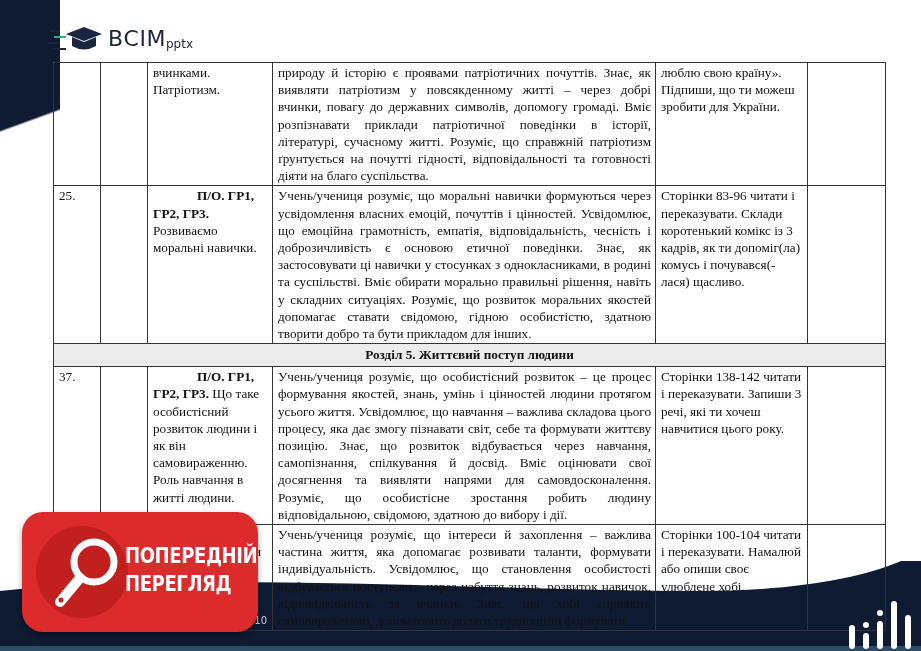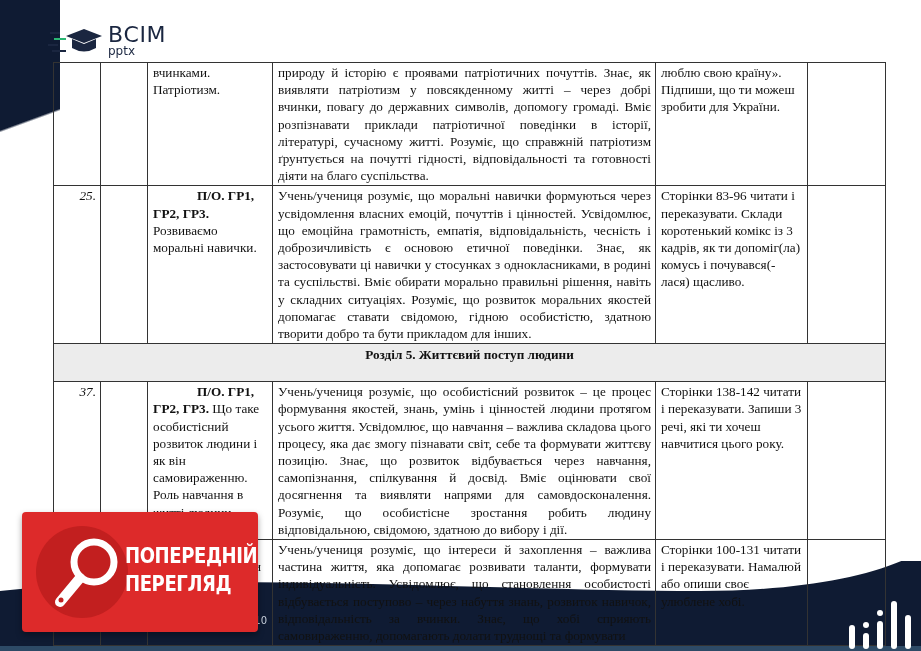--- a/index.html
+++ b/index.html
@@ -1,29 +1,29 @@
 <!DOCTYPE html>
 <html><head>
 <meta charset="utf-8">
 <style>
   html, body { margin:0; padding:0; }
   body { width:921px; height:651px; position:relative; overflow:hidden; background:#ffffff; font-family:"Liberation Serif","DejaVu Serif",serif; }
   .corner-tl2 { position:absolute; left:0; top:0; width:60px; height:215px; background:linear-gradient(160deg,#0f1b33 0%,#0f1b33 55%,rgba(255,255,255,0) 56%); }
   .footer-wave { position:absolute; left:0; right:0; bottom:0; height:90px; }
   .logo { position:absolute; left:48px; top:24px; display:flex; align-items:center; gap:6px; }
-  .logo-text { display:flex; flex-direction:column; line-height:1; font-family:"DejaVu Sans",sans-serif; color:#1a2640; }
+  .logo-text { display:flex; line-height:1; font-family:"DejaVu Sans",sans-serif; color:#1a2640;align-items:flex-end; }
   .logo-main { font-size:22px; letter-spacing:0.5px; }
   .logo-sub { font-size:12px; margin-top:-1px; }
   table.plan { position:absolute; left:53px; top:62px; border-collapse:collapse; table-layout:fixed; width:832px; font-size:13.2px; line-height:17.2px; color:#111;padding-left:37px; }
   table.plan td { border:1px solid #333; vertical-align:top; padding:1px 4px 1px 5px; }
-  td.num { text-align:right;font-style:italic; }
+  td.num { text-align:left; }
   td.just { text-align:justify; text-align-last:left; }
   tr.section td { background:#ececec; text-align:center; font-weight:bold; padding:2px 0; }
   .bold { font-weight:bold;margin-left:44px; }
-  .preview { position:absolute; left:22px; top:512px; width:236px; height:120px; background:#dd2a2a; border-radius:4px; box-shadow:0 3px 6px rgba(0,0,0,0.35); }
+  .preview { position:absolute; left:22px; top:512px; width:236px; height:120px; background:#dd2a2a; border-radius:21px; box-shadow:0 3px 6px rgba(0,0,0,0.35); }
   .preview .circle { position:absolute; left:14px; top:14px; width:92px; height:92px; border-radius:50%; background:#c21f1f; }
   .preview-text { position:absolute; left:103px; top:30px; color:#fff; font-family:"DejaVu Sans",sans-serif; font-weight:bold; font-size:22px; line-height:28px; letter-spacing:-0.5px; transform:scaleX(0.82); transform-origin:left top; }
   .page-code { position:absolute; left:248px; top:615px; color:#c8d0dc; font-family:"DejaVu Sans",sans-serif; font-size:10px; }
   .brand-mark { position:absolute; right:8px; bottom:2px; width:70px; height:52px; }
 </style>
 </head>
 <body>
 
 <div class="corner-tl2"></div>
 
@@ -66,37 +66,37 @@
     <td></td>
   </tr>
   <tr style="height:137px">
     <td class="num">25.</td>
     <td></td>
     <td><span class="bold">П/О. ГР1, ГР2, ГР3.</span><span> Розвиваємо моральні навички.</span></td>
     <td class="just">Учень/учениця розуміє, що моральні навички формуються через усвідомлення власних емоцій, почуттів і цінностей. Усвідомлює, що емоційна грамотність, емпатія, відповідальність, чесність і доброзичливість є основою етичної поведінки. Знає, як застосовувати ці навички у стосунках з однокласниками, в родині та суспільстві. Вміє обирати морально правильні рішення, навіть у складних ситуаціях. Розуміє, що розвиток моральних якостей допомагає ставати свідомою, гідною особистістю, здатною творити добро та бути прикладом для інших.</td>
     <td>Сторінки 83-96 читати і переказувати. Склади коротенький комікс із 3 кадрів, як ти допоміг(ла) комусь і почувався(-лася) щасливо.</td>
     <td></td>
   </tr>
-  <tr class="section" style="height:38px">
+  <tr class="section" style="height:23px">
     <td colspan="6">Розділ 5. Життєвий поступ людини</td>
   </tr>
   <tr style="height:137px">
     <td class="num">37.</td>
     <td></td>
     <td><span class="bold">П/О. ГР1, ГР2, ГР3.</span><span> Що таке особистісний розвиток людини і як він самовираженню. Роль навчання в житті людини.</span></td>
     <td class="just">Учень/учениця розуміє, що особистісний розвиток – це процес формування якостей, знань, умінь і цінностей людини протягом усього життя. Усвідомлює, що навчання – важлива складова цього процесу, яка дає змогу пізнавати світ, себе та формувати життєву позицію. Знає, що розвиток відбувається через навчання, самопізнання, спілкування й досвід. Вміє оцінювати свої досягнення та виявляти напрями для самовдосконалення. Розуміє, що особистісне зростання робить людину відповідальною, свідомою, здатною до вибору і дії.</td>
     <td>Сторінки 138-142 читати і переказувати. Запиши 3 речі, які ти хочеш навчитися цього року.</td>
     <td></td>
   </tr>
   <tr style="height:93px">
     <td class="num">27.</td>
     <td></td>
     <td><span class="bold">П/О. ГР1, ГР2, ГР3.</span><span> Інтереси та хобі. Становлення і</span></td>
     <td class="just">Учень/учениця розуміє, що інтереси й захоплення – важлива частина життя, яка допомагає розвивати таланти, формувати індивідуальність. Усвідомлює, що становлення особистості відбувається поступово – через набуття знань, розвиток навичок, відповідальність за вчинки. Знає, що хобі сприяють самовираженню, допомагають долати труднощі та формувати</td>
-    <td>Сторінки 100-131 читати і переказувати. Намалюй або опиши своє улюблене хобі.</td>
+    <td>Сторінки 100-104 читати і переказувати. Намалюй або опиши своє улюблене хобі.</td>
     <td></td>
   </tr>
 </tbody>
   </table>
 
 <div class="page-code">910</div>
 
 <div class="preview">
   <div class="circle"></div>
   <svg style="position:absolute;left:26px;top:20px" width="76" height="80" viewBox="0 0 76 80">

